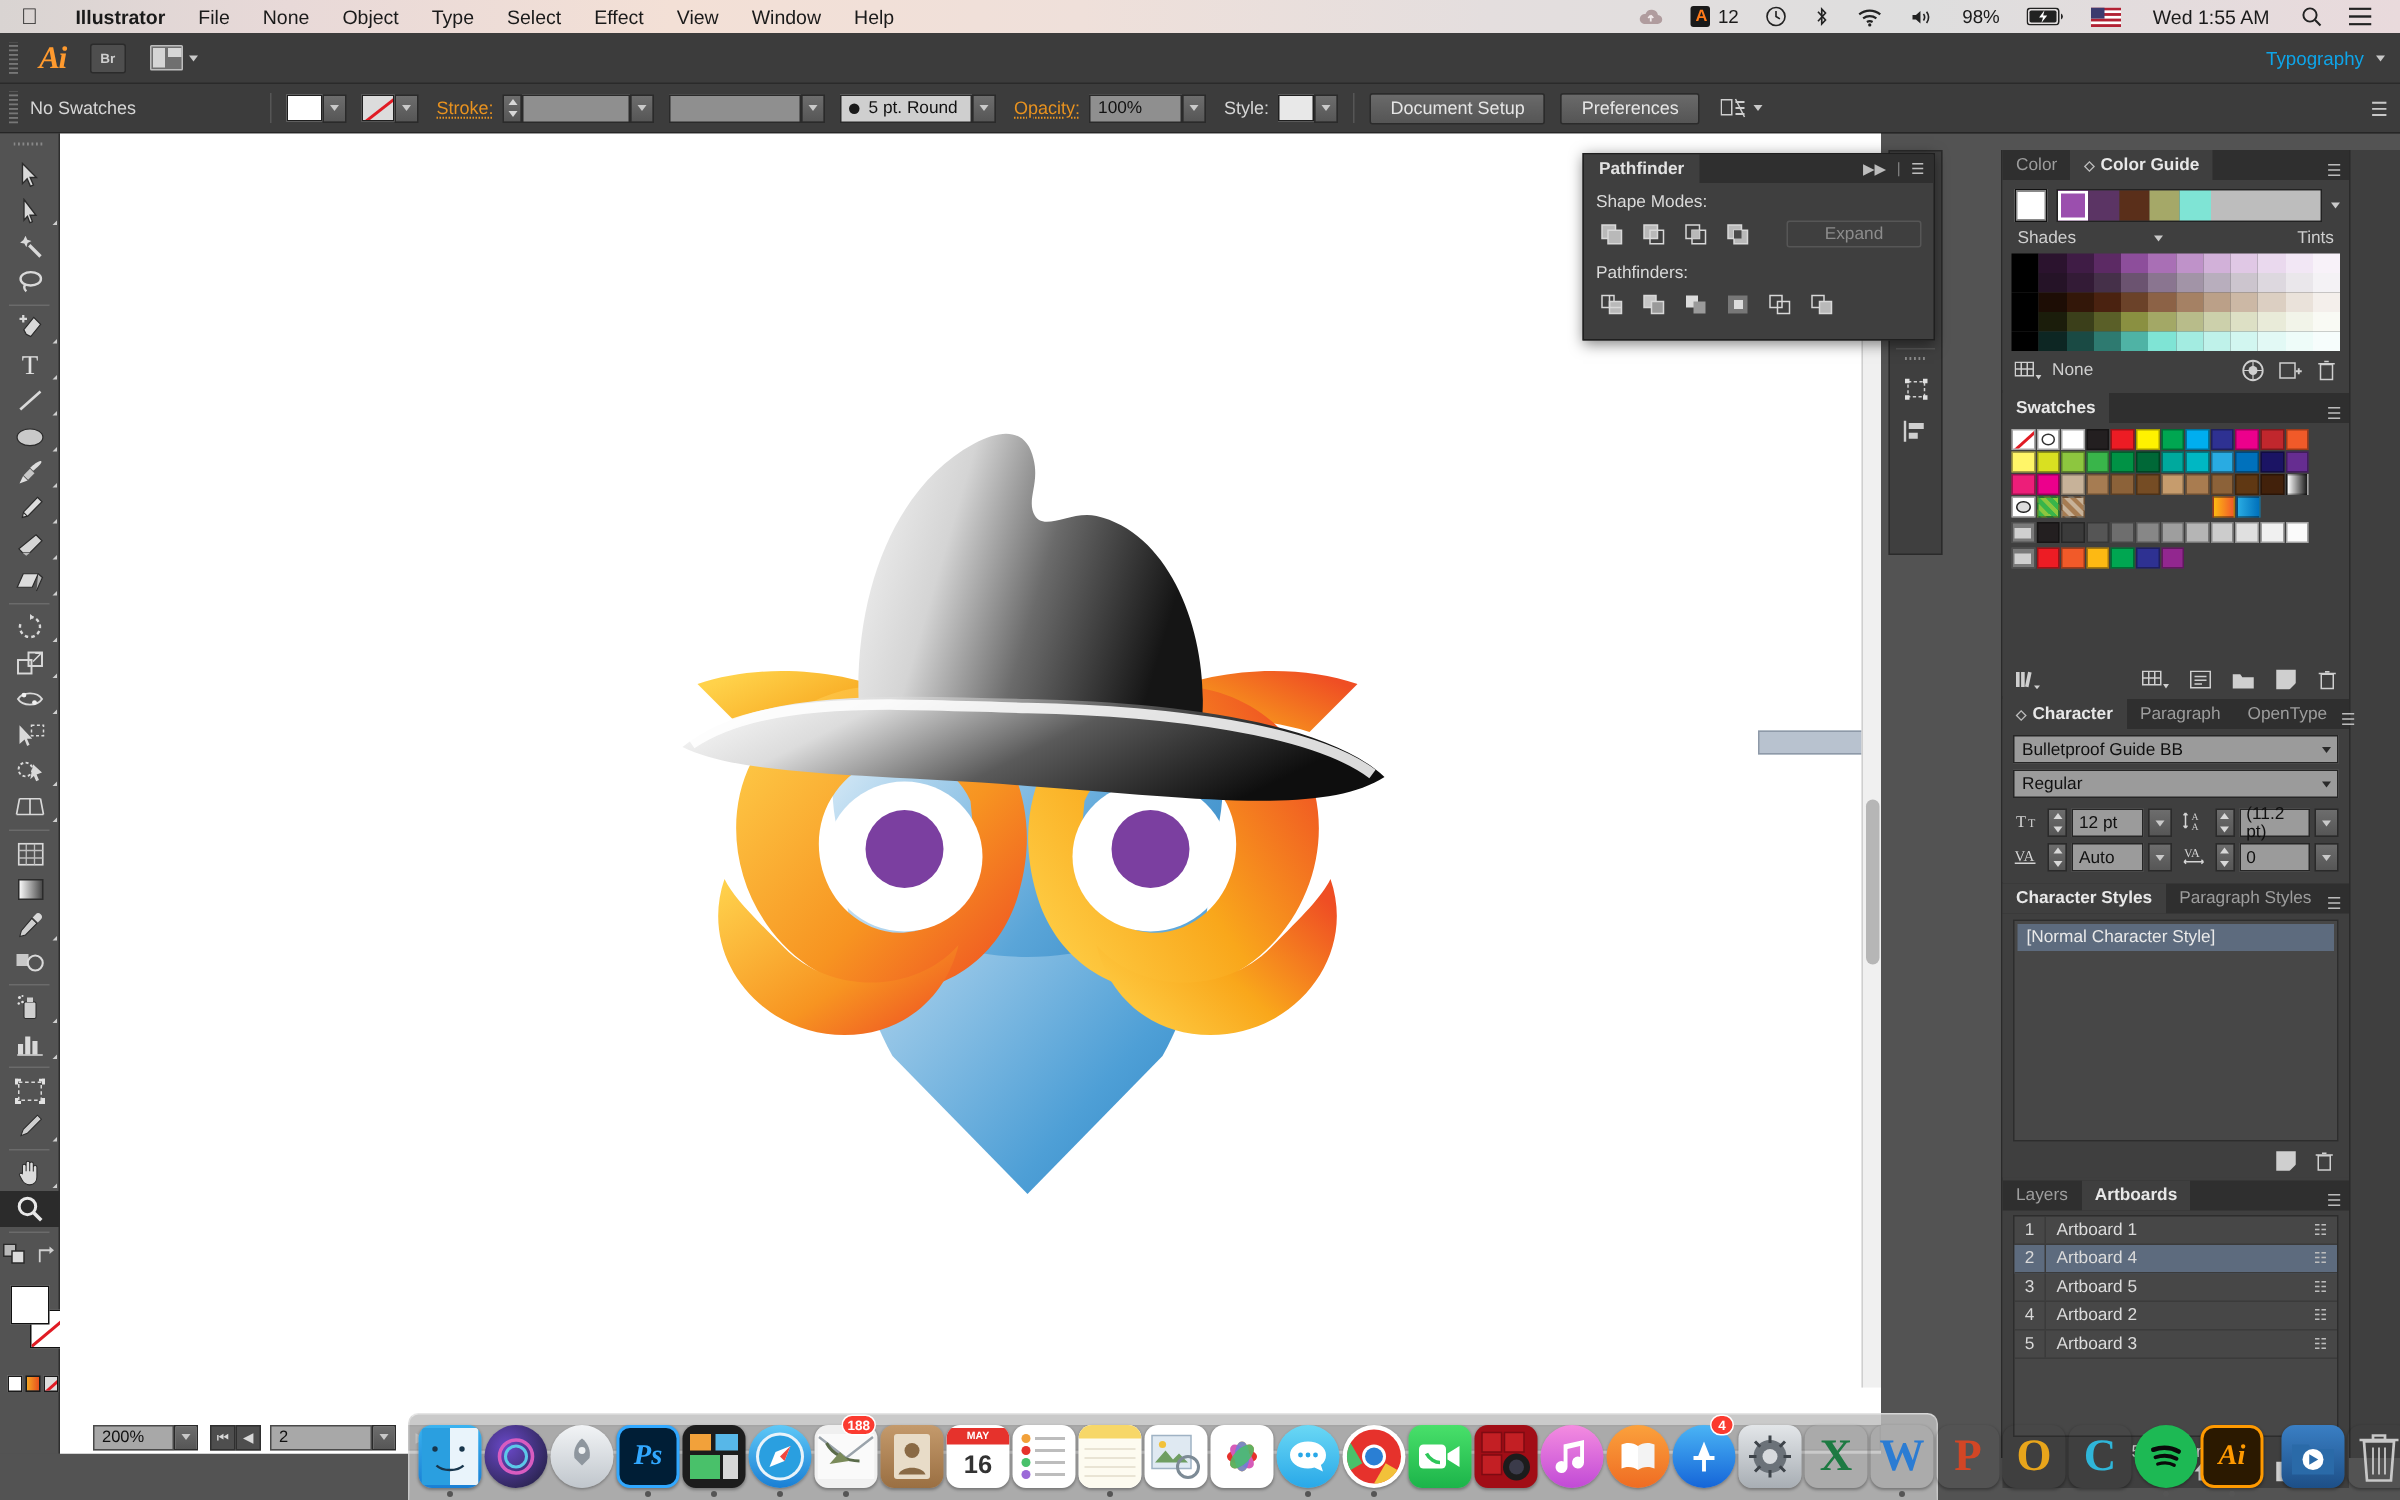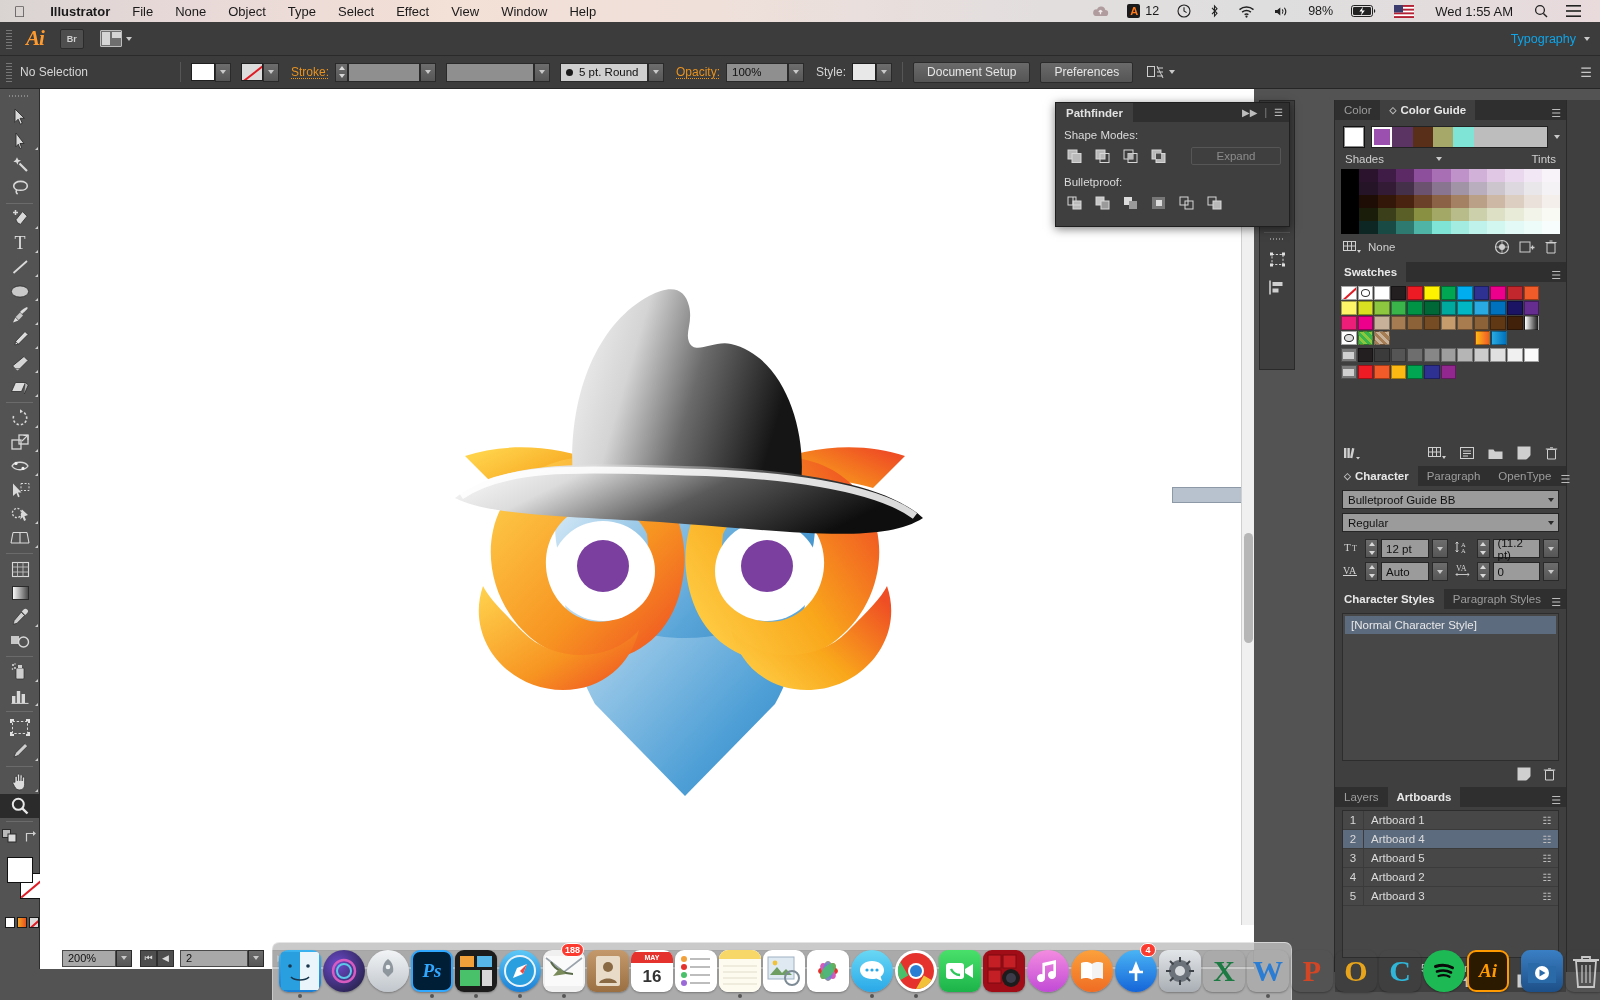--- a/index.html
+++ b/index.html
@@ -363,21 +363,21 @@
       <span class="caret sm"></span>
     </div>
     <div class="right">
       <span class="workspace-lbl">Typography</span>
       <span class="caret sm"></span>
     </div>
   </div>
 
   <div class="controlbar">
     <div class="gripper"></div>
-    <span class="cb-label" style="width:150px">No Selection</span>
+    <span class="cb-label" style="width:150px">No Swatches</span>
 
     <div class="sep-v"></div>
     <div style="display:flex;align-items:center;gap:0">
       <span class="sw-box"></span>
       <span class="dd-btn">
           <i class="caret sm"></i>
         </span>
     </div>
     <div style="display:flex;align-items:center;margin-left:10px">
       <span class="sw-none"></span>
@@ -863,21 +863,21 @@
         </span>
         <span class="pf-ico">
           <svg width="16" height="15" viewBox="0 0 16 15">
               <rect x="1" y="1" width="9" height="9" fill="#b9b9b9" stroke="#d8d8d8"></rect>
               <rect x="5" y="4.5" width="9" height="9" fill="#b9b9b9" stroke="#d8d8d8"></rect>
               <rect x="5" y="4.5" width="5" height="5.5" fill="#4a4a4a"></rect>
             </svg>
         </span>
         <span class="pf-expand">Expand</span>
       </div>
-      <div class="pf-h" style="margin-top:10px">Bulletproof:</div>
+      <div class="pf-h" style="margin-top:10px">Pathfinders:</div>
       <div class="pf-row">
         <span class="pf-ico">
           <svg width="16" height="15" viewBox="0 0 16 15">
               <rect x="1" y="1" width="8" height="8" fill="none" stroke="#d8d8d8"></rect>
               <rect x="6" y="5" width="8" height="8" fill="#b9b9b9" stroke="#d8d8d8"></rect>
               <path d="M6 1v8h8" stroke="#d8d8d8" fill="none"></path>
             </svg>
         </span>
         <span class="pf-ico">
           <svg width="16" height="15" viewBox="0 0 16 15">

